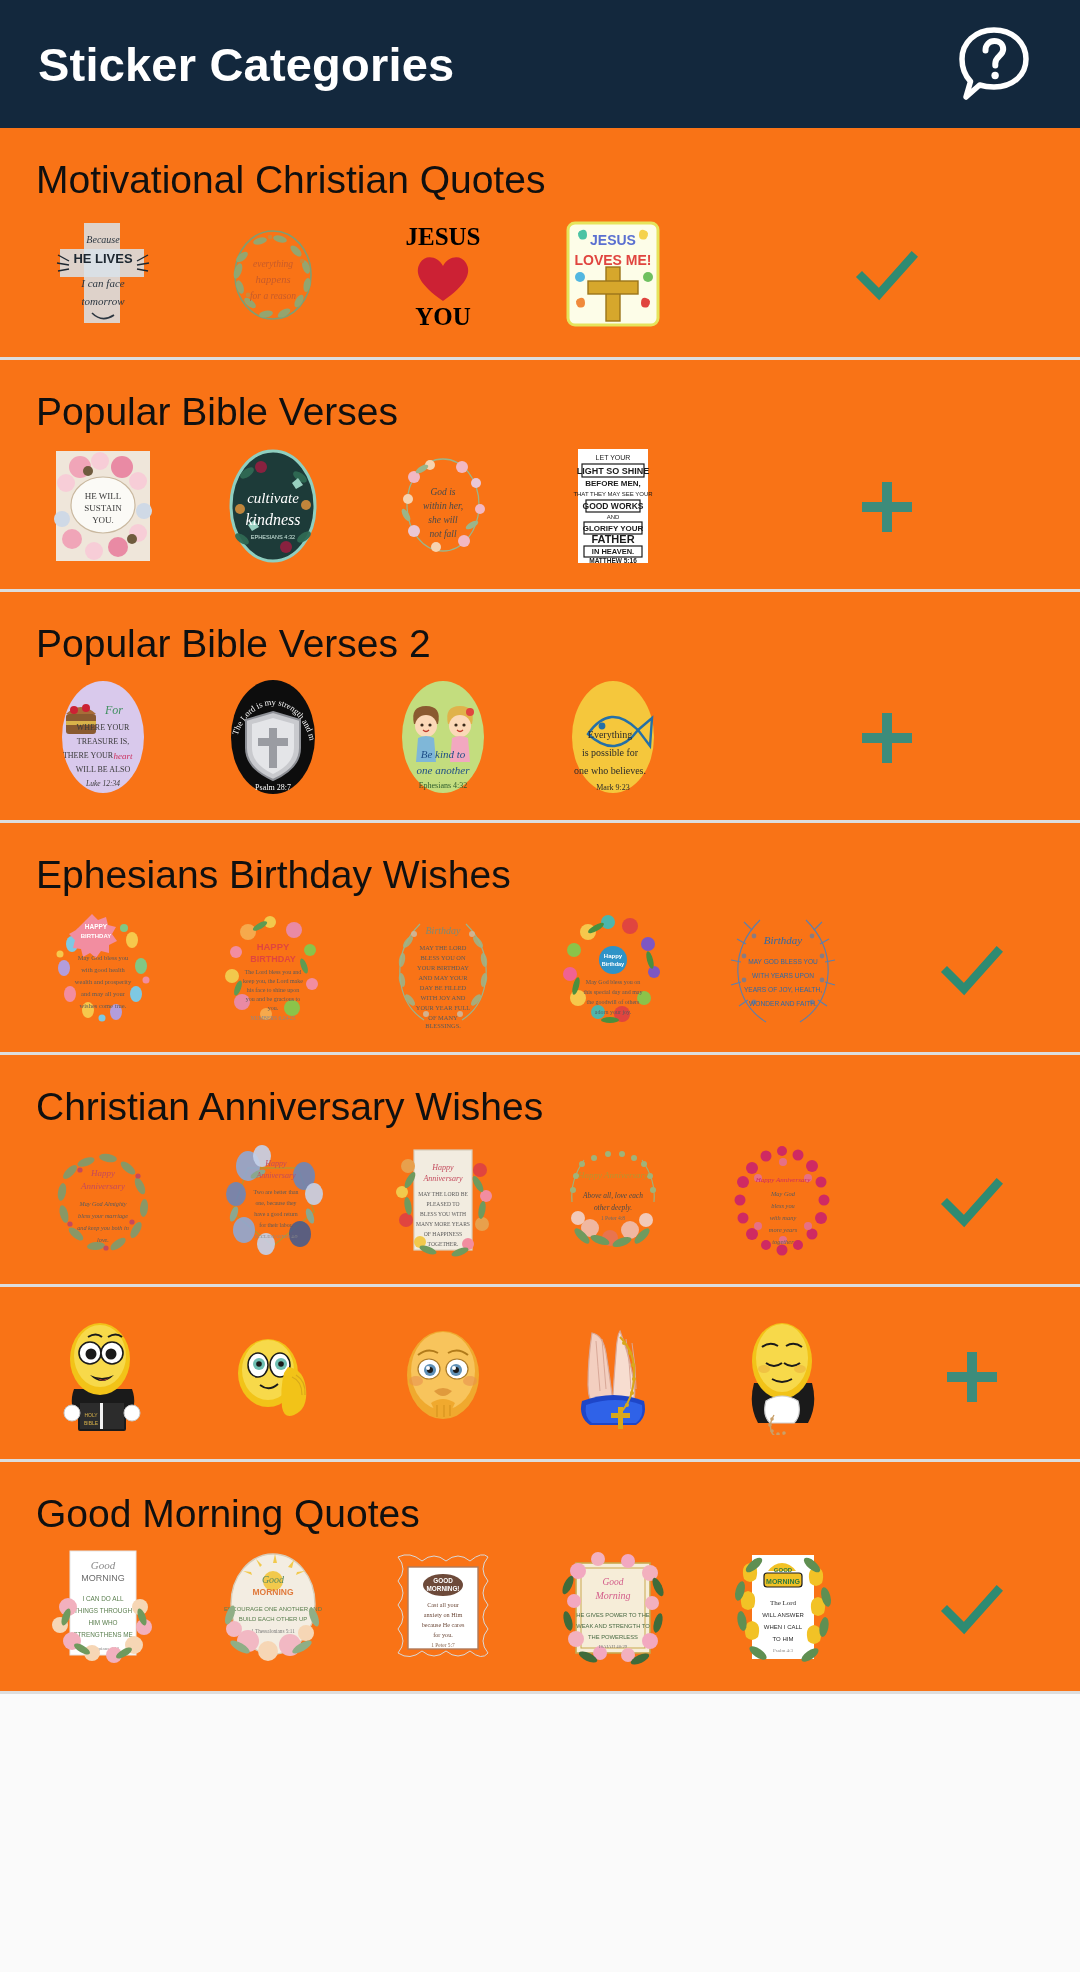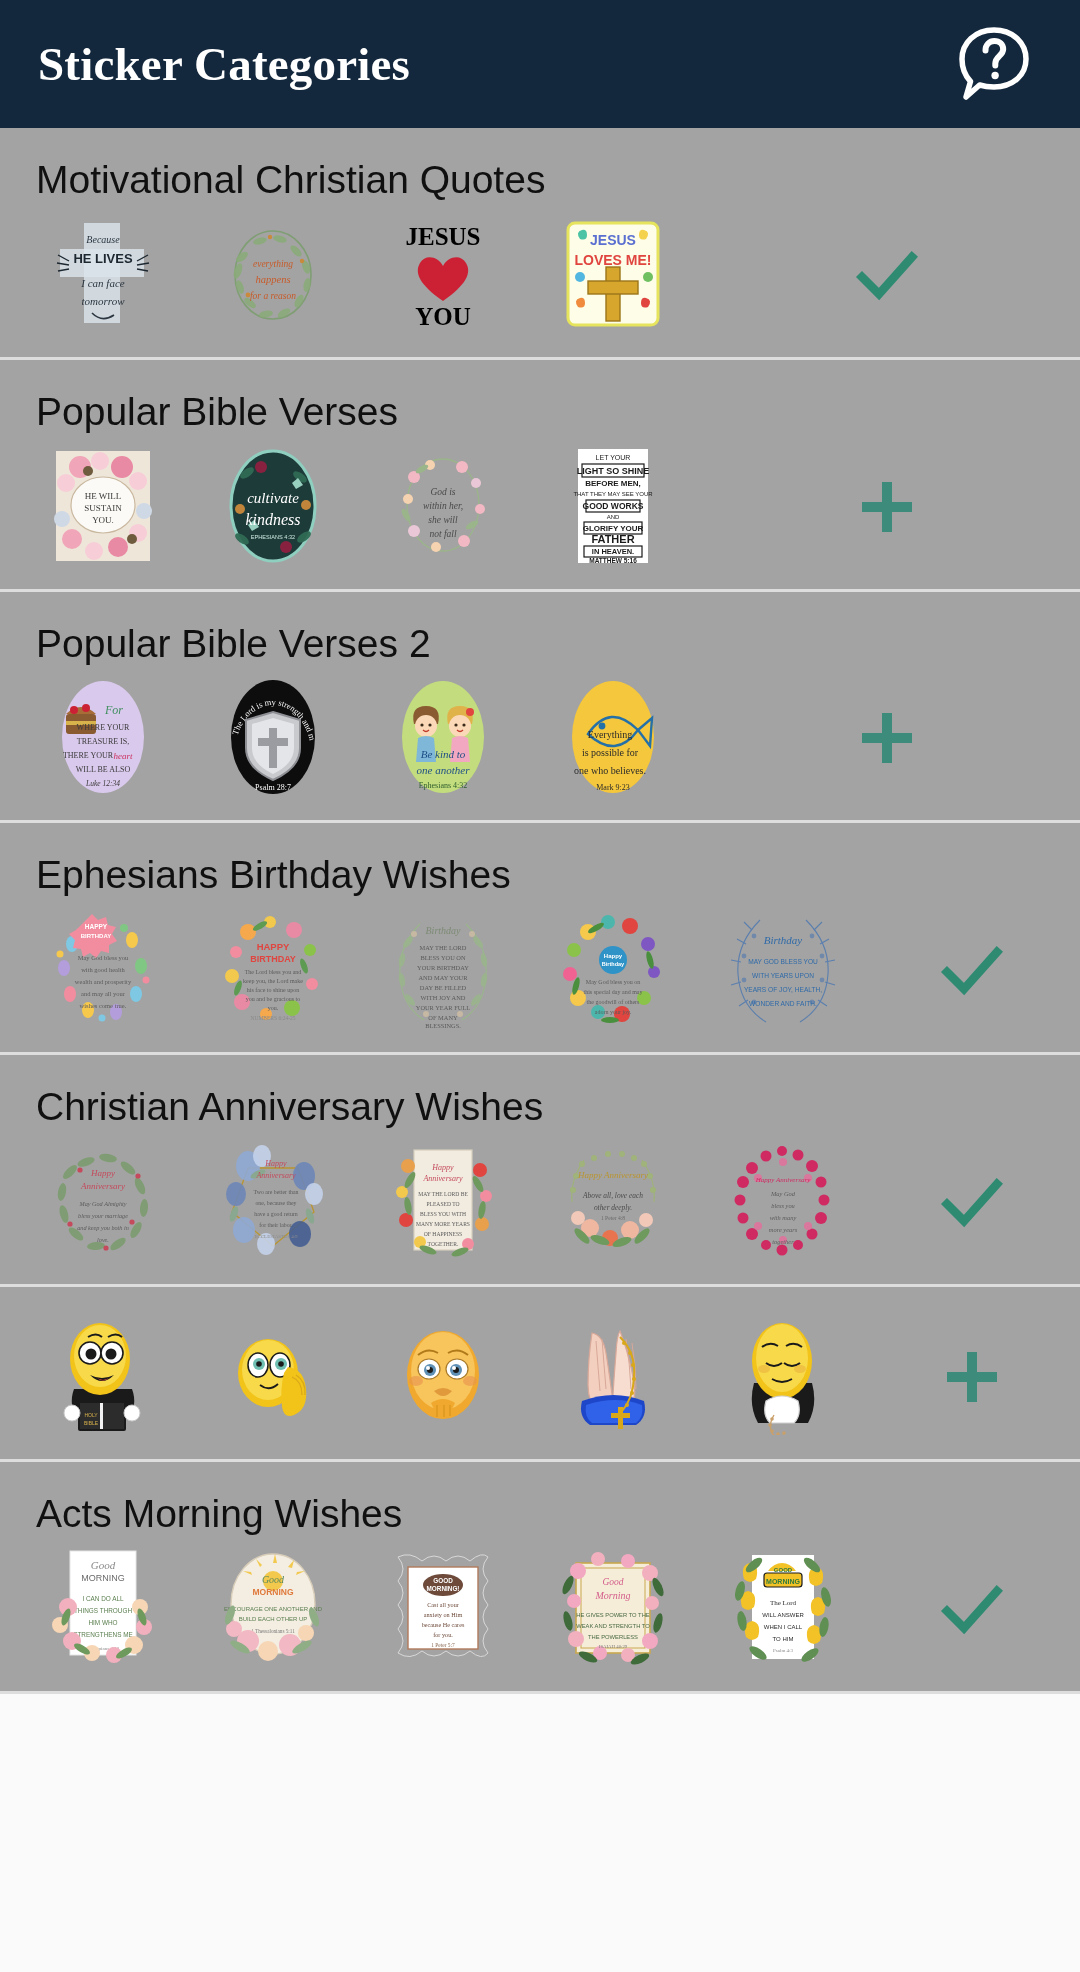--- a/index.html
+++ b/index.html
@@ -9,41 +9,40 @@
     font-family: "Liberation Sans", sans-serif;
     overflow: hidden;
   }
   
   .appbar {
     height: 128px; width: 1080px;
     background: #13283d;
     display: flex; align-items: center;
     padding: 4px 38px;
     position: relative;
-    font-family: Liberation Serif, serif;
   }
   .appbar-title {
     color: #ffffff;
     font-size: 47px;
     font-weight: bold;
     letter-spacing: .2px;
     line-height: 1;
   }
   .appbar-spacer { flex: 1 1 auto; }
   .help-btn {
     width: 84px; height: 84px;
     display: flex; align-items: center; justify-content: center;
     margin-right: 6px;
   }
   
   .list { width: 1080px; background: #fafafa; }
   .cat-row {
     border-bottom: 3px solid #dddddd;
     padding: 20px 0 14px 0;
-    background: #a3a3a3;
+    background: #f97316;
   }
   .cat-title {
     font-size: 39px;
     color: #101010;
     padding: 8px 0 0 36px;
     line-height: 1.25;
     font-weight: normal;
   }
   .cat-body {
     display: flex;
@@ -840,21 +839,21 @@
       <div class="action">
         <svg class="action-icon" viewBox="0 0 70 70">
           <rect x="30" y="10" width="10" height="50" fill="#3d8c7b"></rect>
           <rect x="10" y="30" width="50" height="10" fill="#3d8c7b"></rect>
         </svg>
       </div>
     </div>
   </div>
 
   <div class="cat-row">
-    <div class="cat-title">Acts Morning Wishes</div>
+    <div class="cat-title">Good Morning Quotes</div>
     <div class="cat-body">
       <div class="thumbs">
 
         <div class="thumb">
           <svg width="118" height="118" viewBox="0 0 118 118">
             <rect x="26" y="2" width="66" height="104" fill="#ffffff" stroke="#e6e6e6" stroke-width="1"></rect>
             <text x="59" y="20" font-size="11" font-style="italic" text-anchor="middle" fill="#8a8a8a" font-family="Liberation Serif, serif">Good</text>
             <text x="59" y="32" font-size="9" text-anchor="middle" fill="#6b6b6b" font-family="Liberation Sans, sans-serif">MORNING</text>
             <text x="59" y="52" font-size="6.4" text-anchor="middle" fill="#5b7f4f" font-family="Liberation Sans, sans-serif">I CAN DO ALL</text>
             <text x="59" y="64" font-size="6.4" text-anchor="middle" fill="#5b7f4f" font-family="Liberation Sans, sans-serif">THINGS THROUGH</text>

